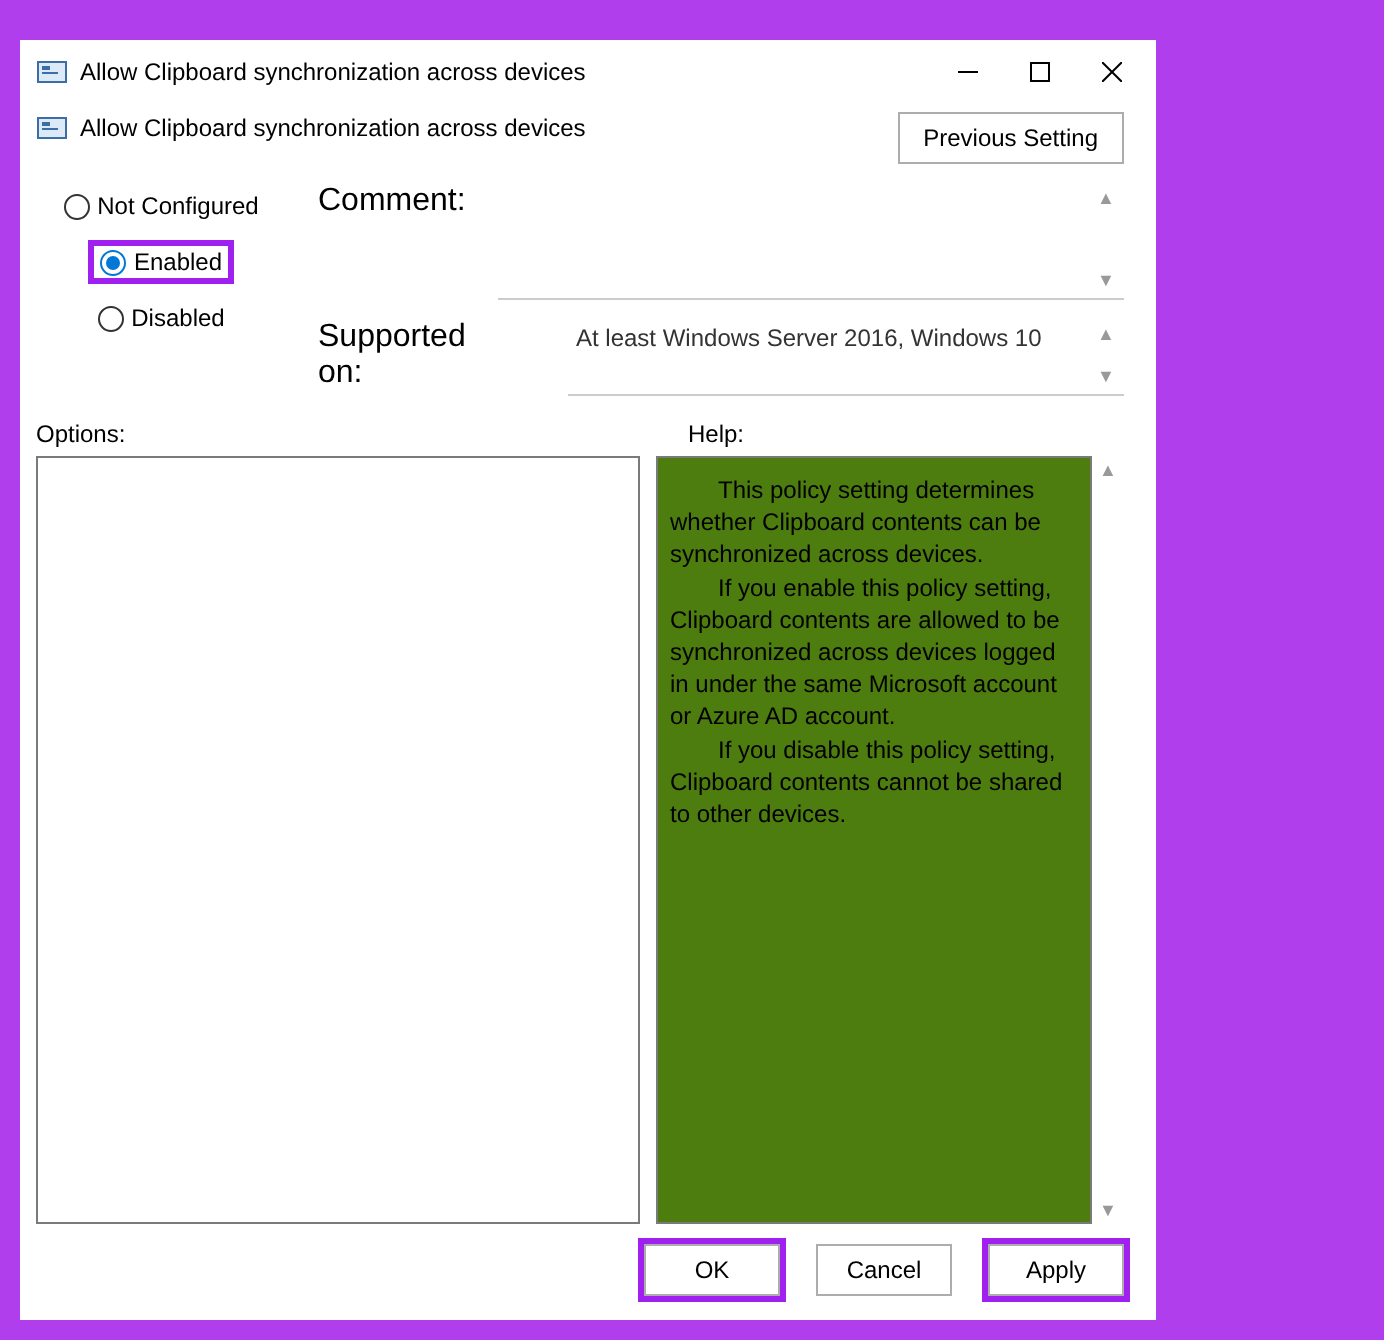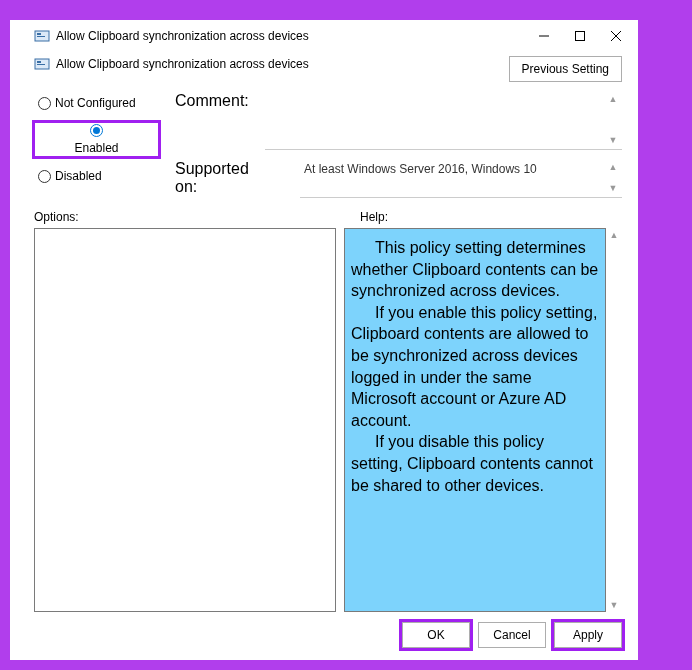--- a/index.html
+++ b/index.html
@@ -7,26 +7,25 @@
       font-family: "Segoe UI", Tahoma, sans-serif;
       font-size: 12px;
       background: #b13eec;
       padding: 20px 10px 10px 10px;
       width: 692px;
       height: 670px;
       overflow: hidden;
     }
     .window {
       background: #fff;
-      width: 628px;
+      width: 568px;
       height: 640px;
       position: relative;
       display: flex;
       flex-direction: column;
-      padding-left: 16px;
     }
     .titlebar {
       display: flex;
       align-items: center;
       height: 32px;
       padding: 0 4px 0 8px;
     }
     .titlebar-icon {
       width: 16px;
       height: 16px;
@@ -87,32 +86,32 @@
       display: flex;
       padding: 0 16px 8px 8px;
       gap: 16px;
     }
     .radio-col {
       width: 125px;
       display: flex;
       flex-direction: column;
       gap: 10px;
       padding-top: 4px;
+      align-items: center;
     }
     .radio-item {
       display: flex;
       align-items: center;
       gap: 4px;
       cursor: pointer;
       padding: 2px 4px;
     }
     .radio-item.highlighted {
       outline: 3px solid #a020f0;
       outline-offset: -1px;
-      flex-direction: column;
     }
     .radio-circle {
       width: 13px;
       height: 13px;
       border: 1px solid #333;
       border-radius: 50%;
       display: flex;
       align-items: center;
       justify-content: center;
       flex-shrink: 0;
@@ -199,40 +198,40 @@
       background: #fff;
     }
     .help-panel-wrap {
       flex: 1;
       position: relative;
       display: flex;
     }
     .help-panel {
       flex: 1;
       border: 1px solid #7a7a7a;
-      background: #7dd3fc;
+      background: #4d7c0f;
       padding: 8px 6px;
-      font-size: 16px;
+      font-size: 12px;
       line-height: 1.35;
       overflow: hidden;
     }
     .help-panel p { margin-bottom: 0; }
     .help-panel .indent { text-indent: 24px; }
     .help-scroll {
       width: 16px;
       display: flex;
       flex-direction: column;
       align-items: center;
       position: relative;
     }
     .help-scroll .scroll-arrow { position: static; }
     .footer {
       display: flex;
       justify-content: flex-end;
-      gap: 8px;
+      gap: 18px;
       padding: 10px 16px 12px 8px;
     }
     .footer .btn {
       min-width: 68px;
     }
     .footer .btn.highlighted {
       outline: 3px solid #a020f0;
       outline-offset: 0px;
     }
     .gpo-icon-svg { display: block; }

